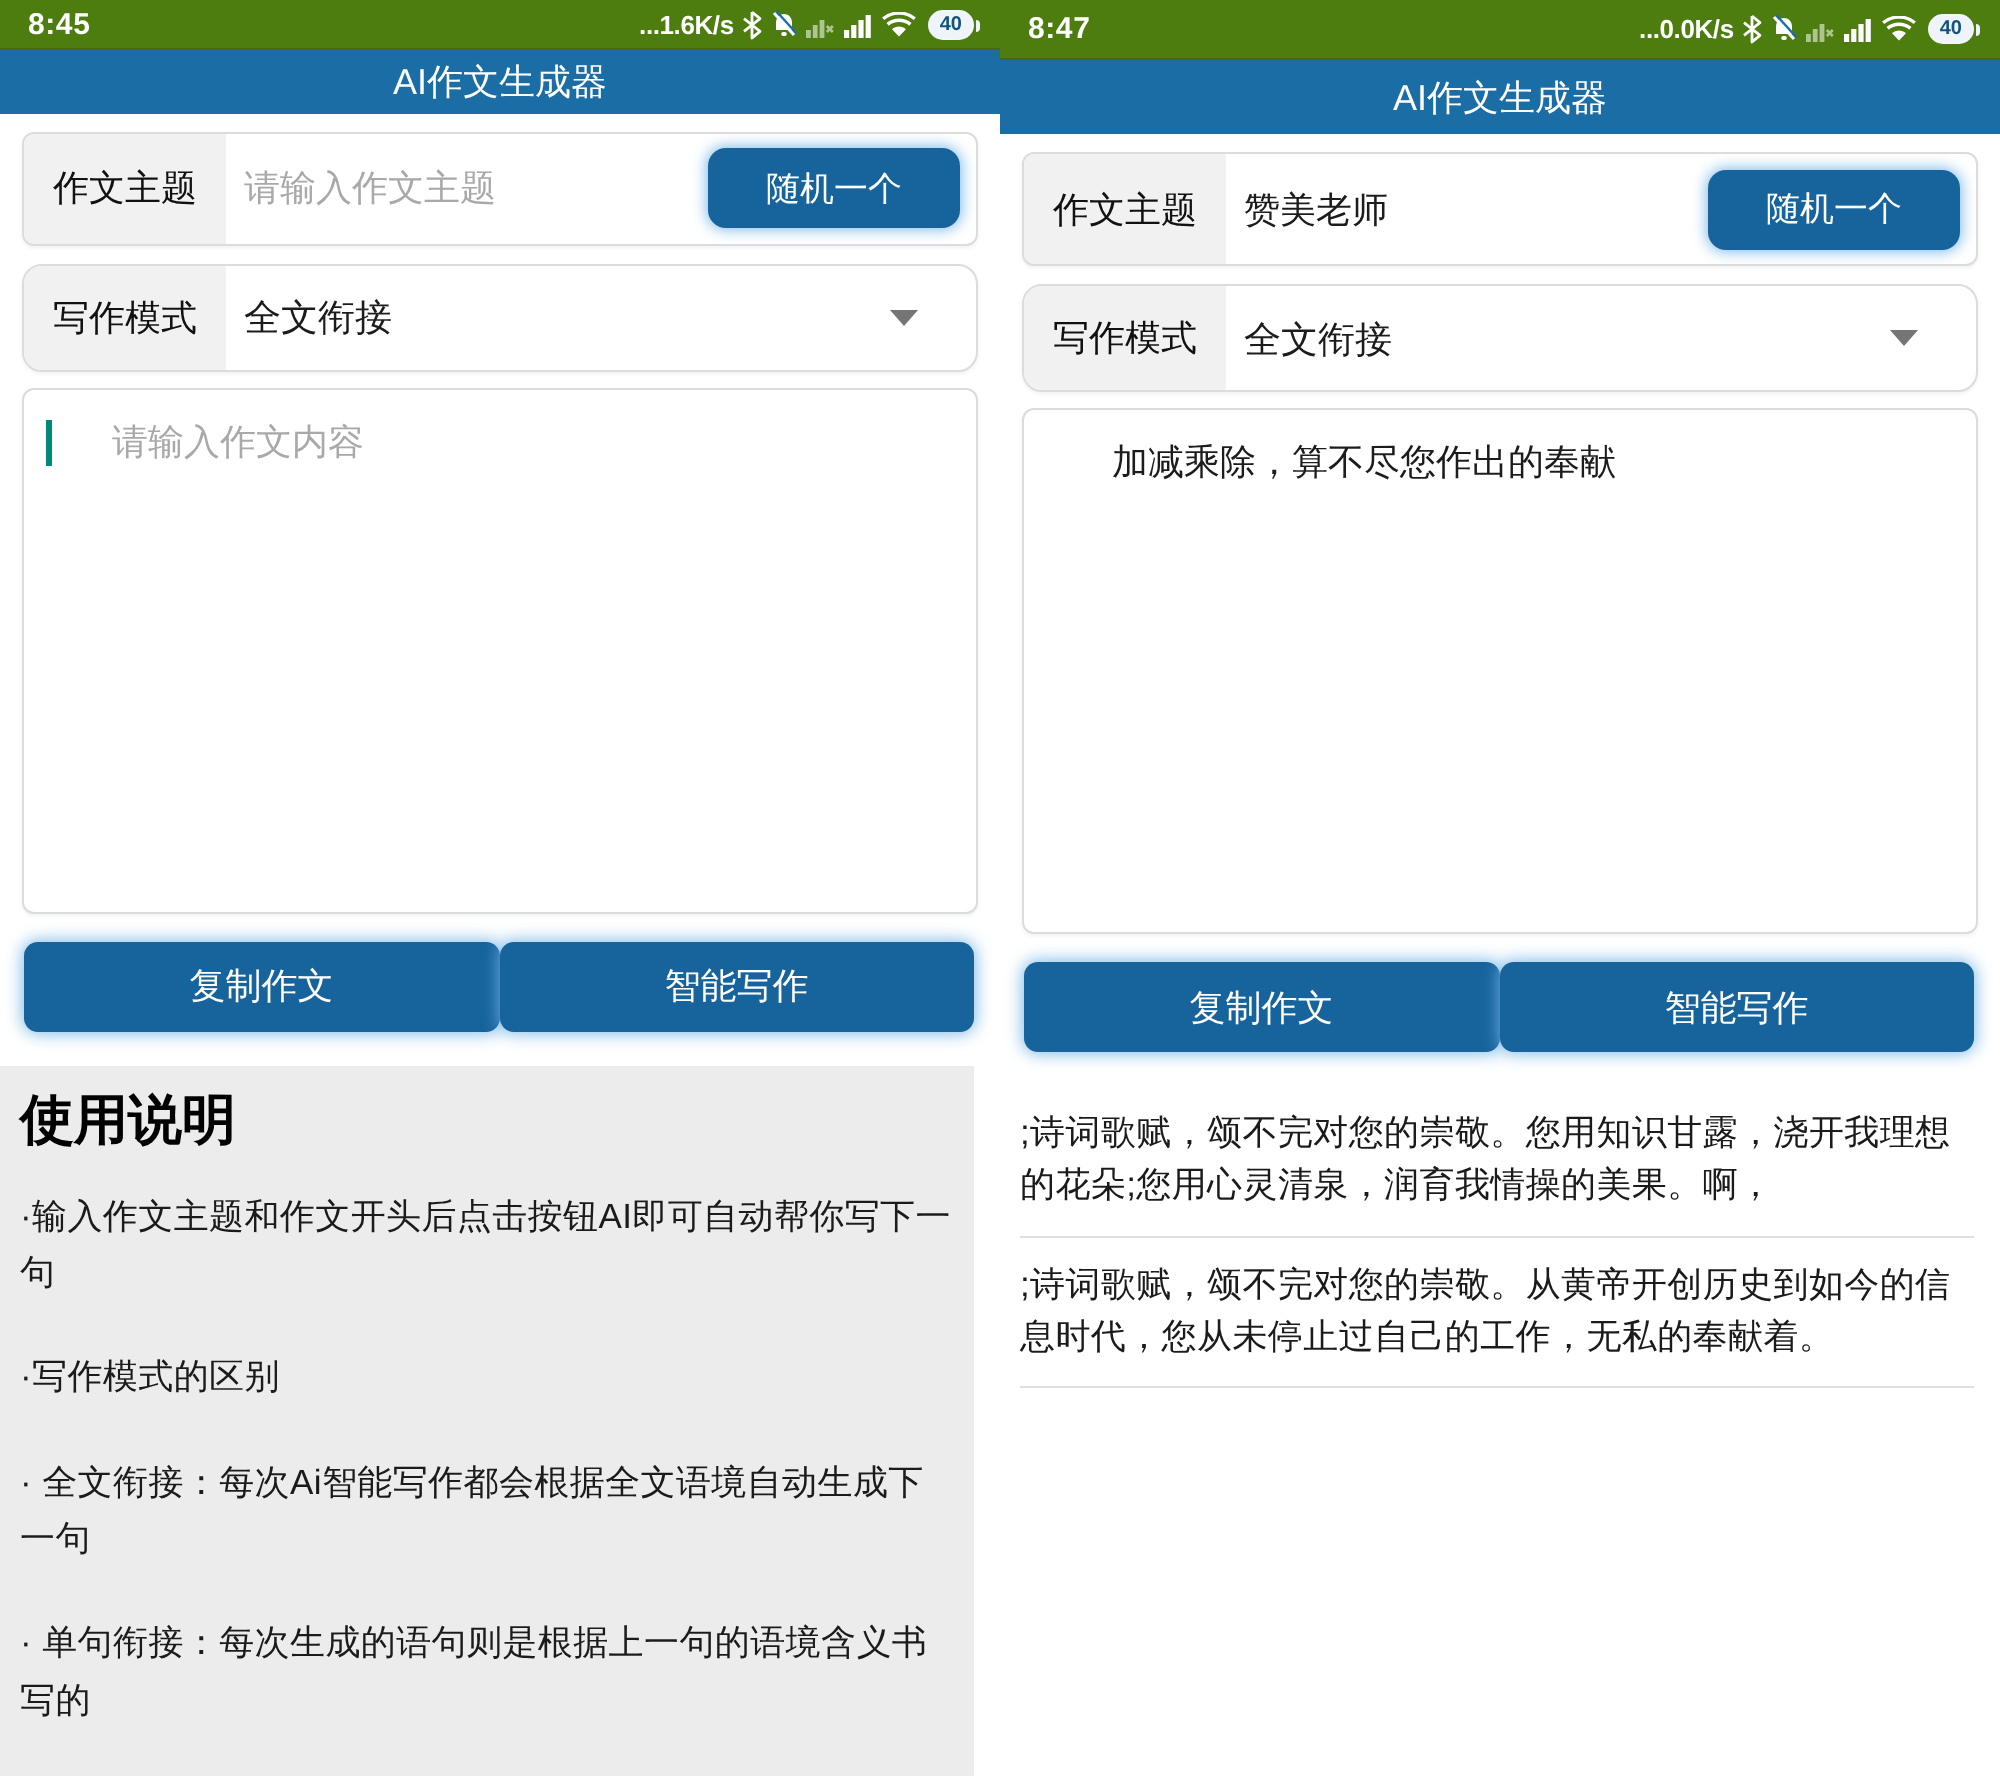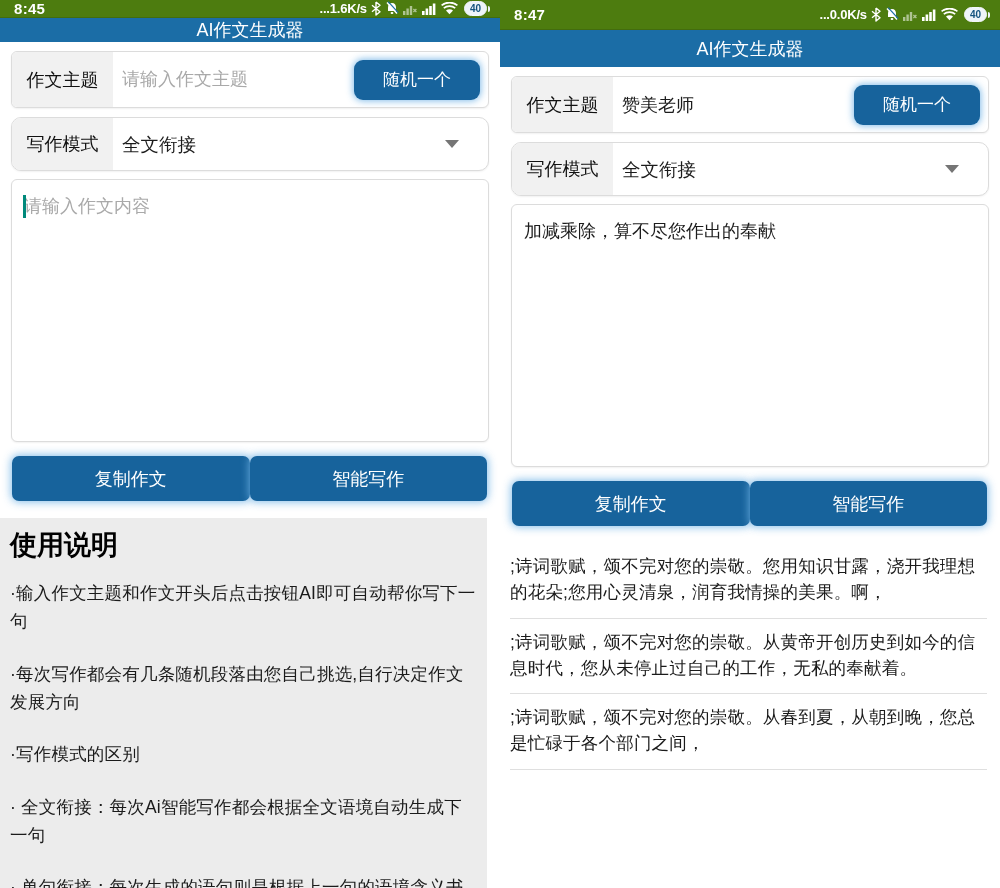--- a/index.html
+++ b/index.html
@@ -58,21 +58,21 @@
     background:#17639c; color:#fff; border:none; border-radius:9px;
     font-family:inherit; font-size:17px; cursor:pointer;
     box-shadow:0 0 7px 1px rgba(111,178,229,.85);
   }
   .modeval { flex:1; font-size:18.5px; color:#1c1c1c; padding-left:9px; }
   .caret {
     flex:none; margin-right:29px; width:0; height:0;
     border-left:7px solid transparent; border-right:7px solid transparent;
     border-top:8px solid #757575;
   }
-  .card3 { margin-top:8px; height:263px; position:relative; }
+  .card3 { margin-top:8px; height:263px; position:relative;padding-left:32px; }
   .essay {
     width:100%; height:100%; border:none; outline:none; resize:none; background:transparent;
     font-family:inherit; font-size:18px; line-height:1.45; color:#1c1c1c; padding:13px 12px;
   }
   .essay::placeholder { color:#a9a9a9; opacity:1; }
   .cursorbar { position:absolute; left:11px; top:15px; width:3px; height:23px; background:#00897b; }
 
   
   .btnrow { display:flex; margin:14px 13px 0 12px; }
   .actbtn {
@@ -168,21 +168,20 @@
       </div>
 
       <div class="btnrow">
         <button class="actbtn">复制作文</button>
         <button class="actbtn">智能写作</button>
       </div>
 
       <div class="instructions">
         <h2>使用说明</h2>
         <p>·输入作文主题和作文开头后点击按钮AI即可自动帮你写下一句</p>
-        <p>·每次写作都会有几条随机段落由您自己挑选,自行决定作文发展方向</p>
         <p>·写作模式的区别</p>
         <p>· 全文衔接：每次Ai智能写作都会根据全文语境自动生成下一句</p>
         <p>· 单句衔接：每次生成的语句则是根据上一句的语境含义书写的</p>
       </div>
     </div>
   </div>
 
   <div class="screen">
     <div class="statusbar">
       <span class="time">8:47</span>
@@ -249,18 +248,17 @@
       </div>
 
       <div class="btnrow">
         <button class="actbtn">复制作文</button>
         <button class="actbtn">智能写作</button>
       </div>
 
       <div class="suggestions">
         <div class="suggestion">;诗词歌赋，颂不完对您的崇敬。您用知识甘露，浇开我理想的花朵;您用心灵清泉，润育我情操的美果。啊，</div>
         <div class="suggestion">;诗词歌赋，颂不完对您的崇敬。从黄帝开创历史到如今的信息时代，您从未停止过自己的工作，无私的奉献着。</div>
-        <div class="suggestion">;诗词歌赋，颂不完对您的崇敬。从春到夏，从朝到晚，您总是忙碌于各个部门之间，</div>
       </div>
     </div>
   </div>
 
 </div>
 
 </body></html>

